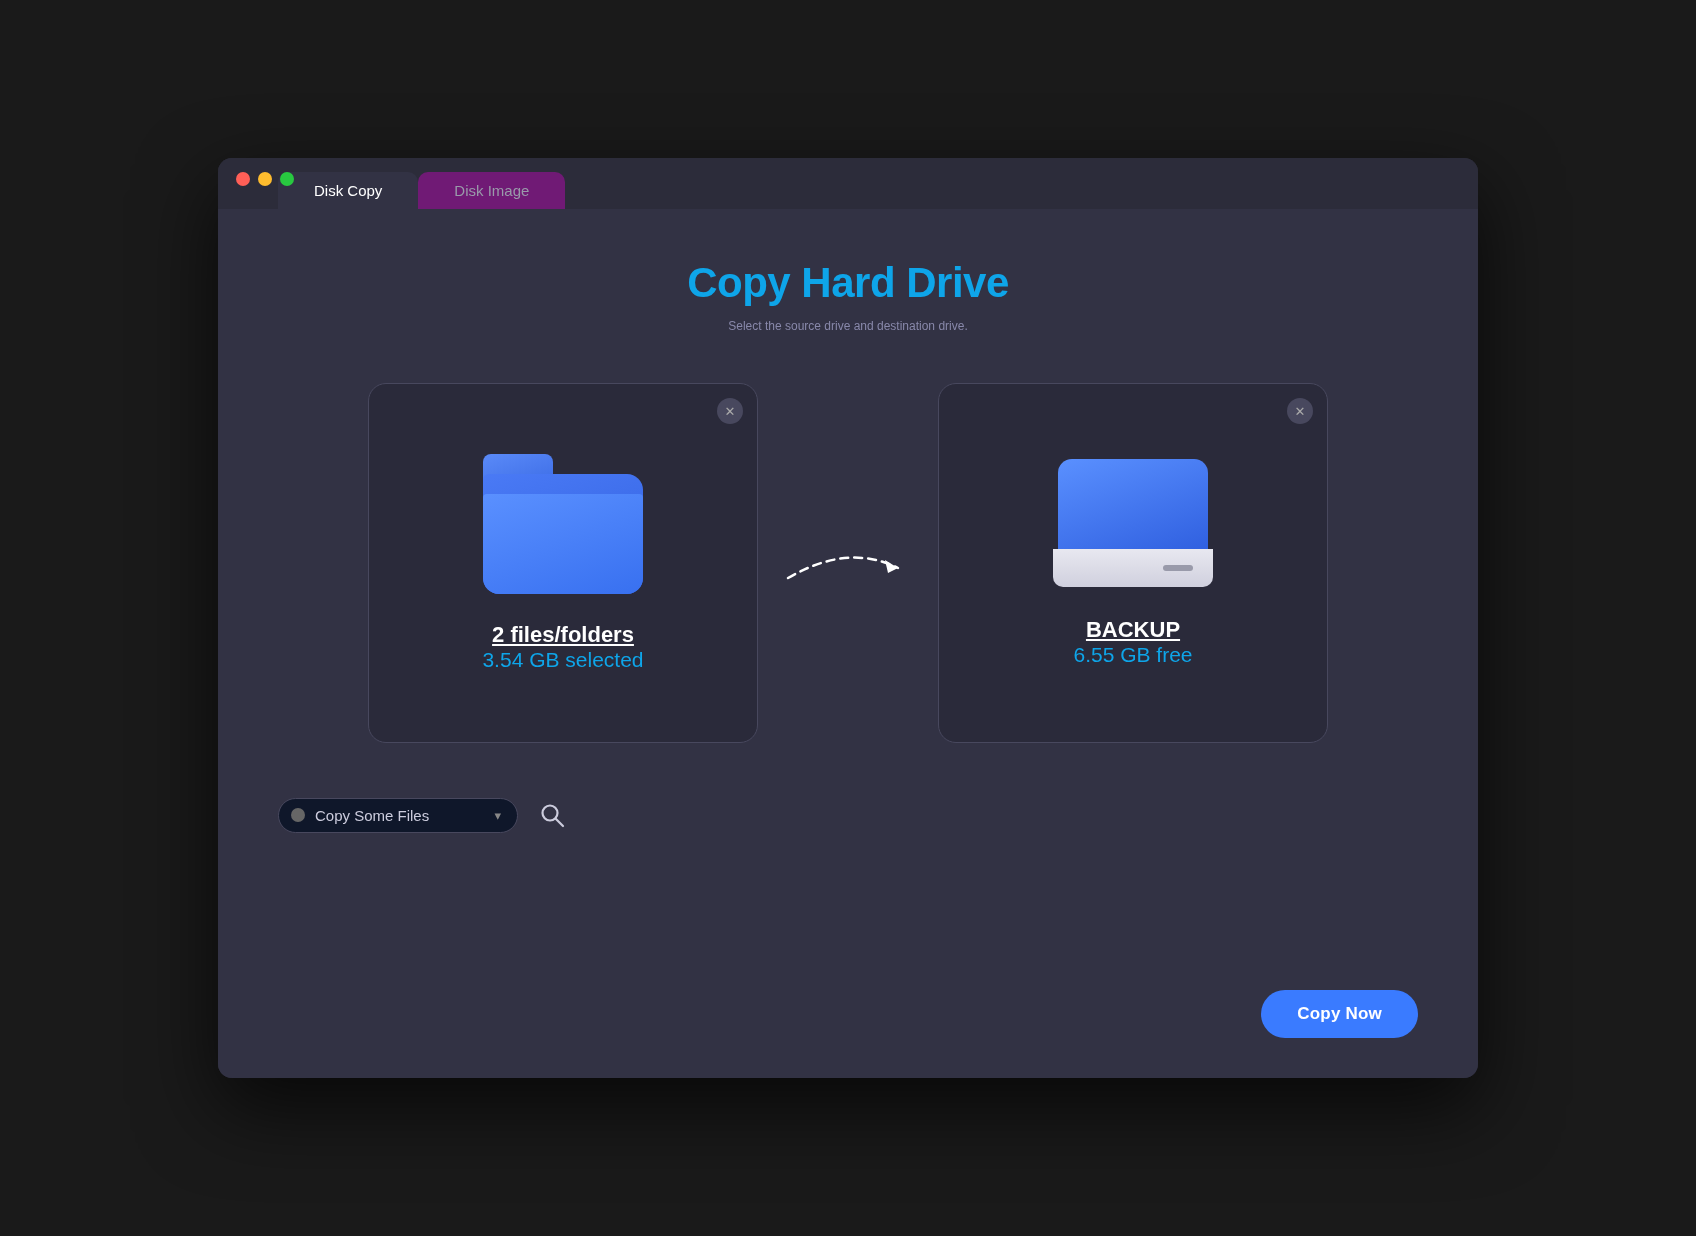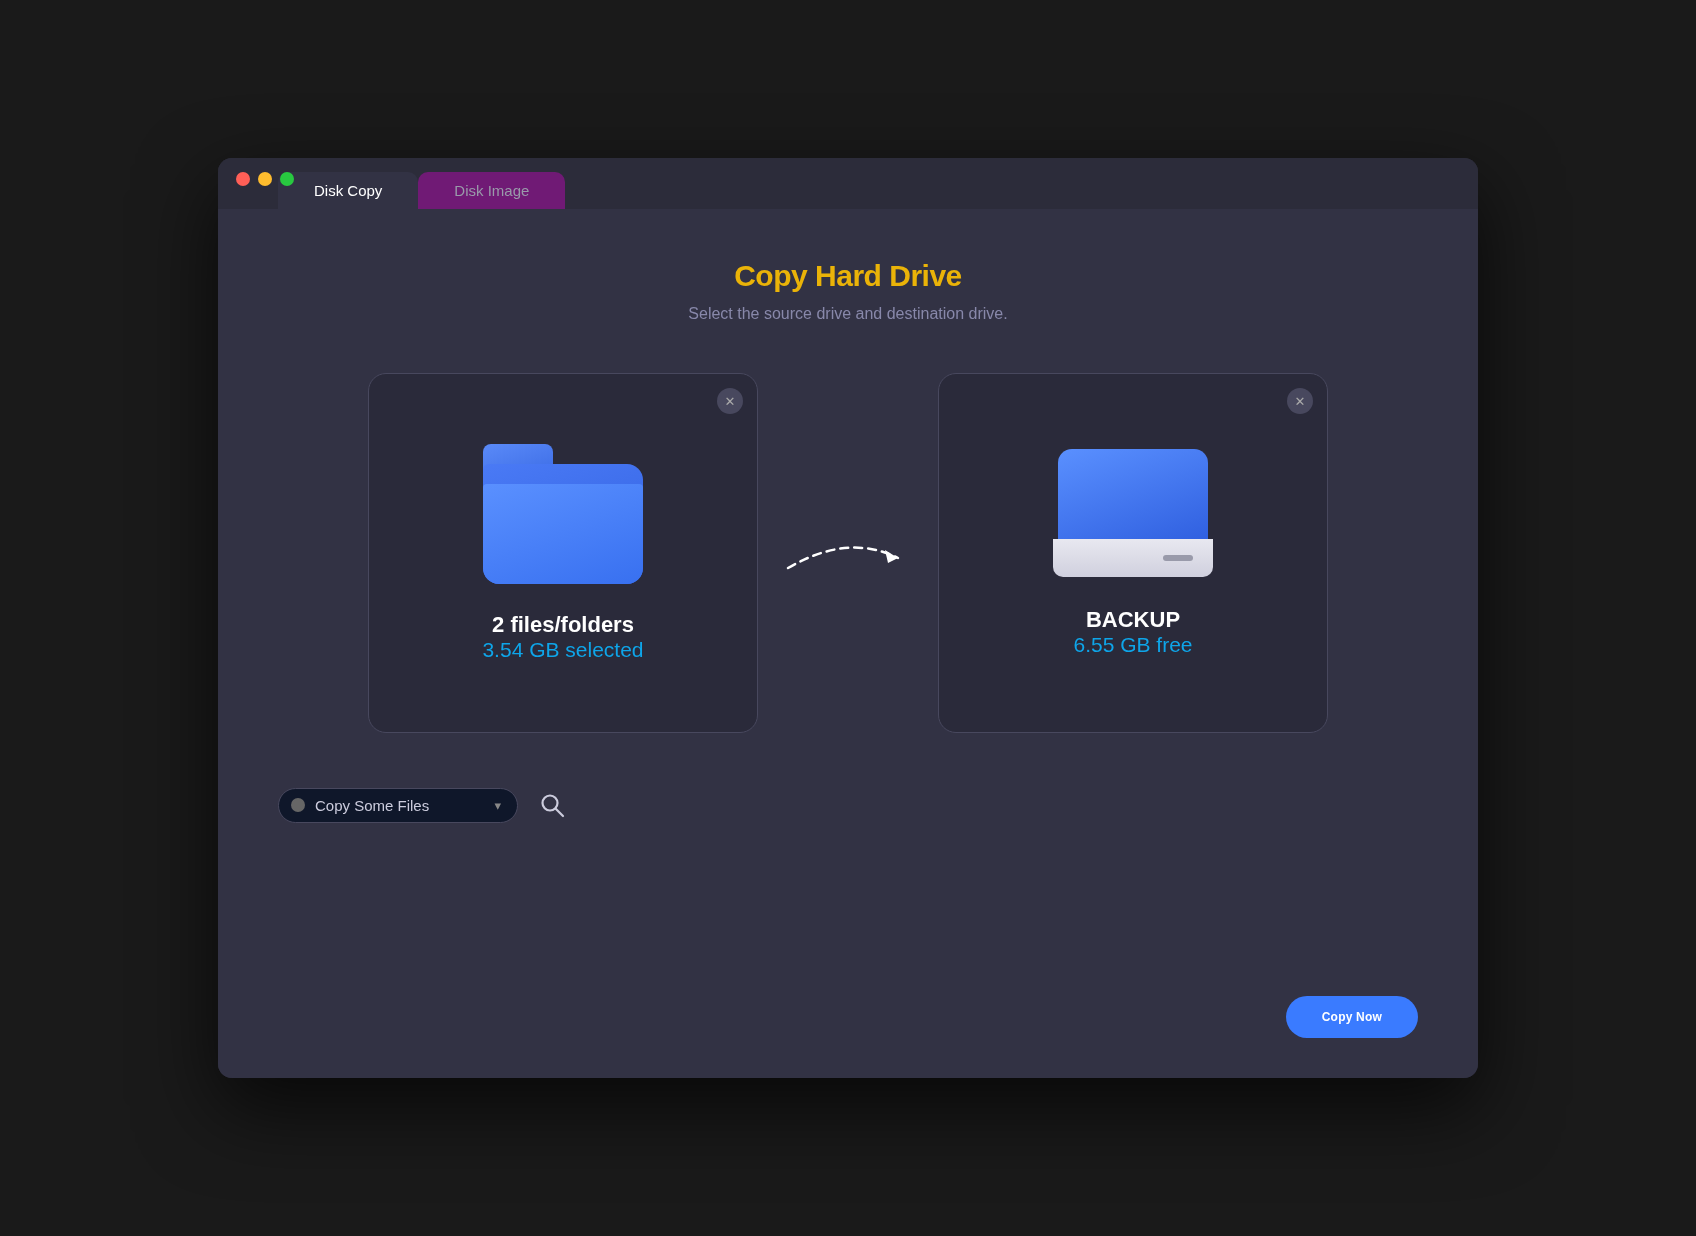--- a/index.html
+++ b/index.html
@@ -82,29 +82,29 @@
       background: #323244;
       flex: 1;
       display: flex;
       flex-direction: column;
       align-items: center;
       padding: 50px 60px 40px 60px;
       position: relative;
     }
 
     .page-title {
-      font-size: 30px;
+      font-size: 42px;
       font-weight: 700;
-      color: #eab308;
+      color: #0ea5e9;
       margin-bottom: 12px;
       letter-spacing: -0.5px;
     }
 
     .page-subtitle {
-      font-size: 16px;
+      font-size: 12px;
       color: #8888aa;
       margin-bottom: 50px;
     }
 
     
     .cards-row {
       display: flex;
       align-items: center;
       gap: 0;
       width: 100%;
@@ -214,20 +214,21 @@
       width: 30px;
       height: 6px;
       background: #999aaa;
       border-radius: 3px;
     }
 
     .card-name {
       font-size: 22px;
       font-weight: 700;
       color: #ffffff;
+      text-decoration: underline;
     }
 
     .card-detail {
       font-size: 21px;
       color: #0ea5e9;
     }
 
     
     .arrow-area {
       width: 180px;
@@ -300,21 +301,21 @@
       margin-top: auto;
       padding-top: 10px;
     }
 
     .copy-now-btn {
       background: #3a7bff;
       color: #ffffff;
       border: none;
       border-radius: 30px;
       padding: 14px 36px;
-      font-size: 12px;
+      font-size: 17px;
       font-weight: 600;
       cursor: pointer;
       letter-spacing: 0.2px;
     }
   </style>
 </head>
 <body>
 
 <div class="window">
 

